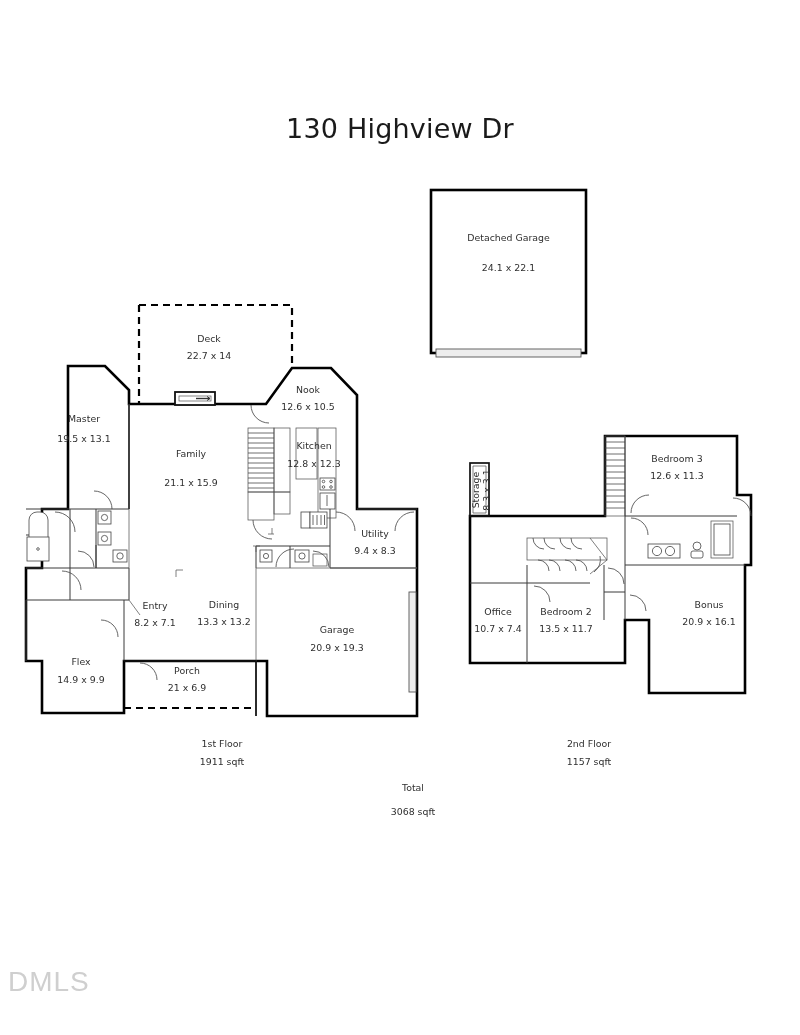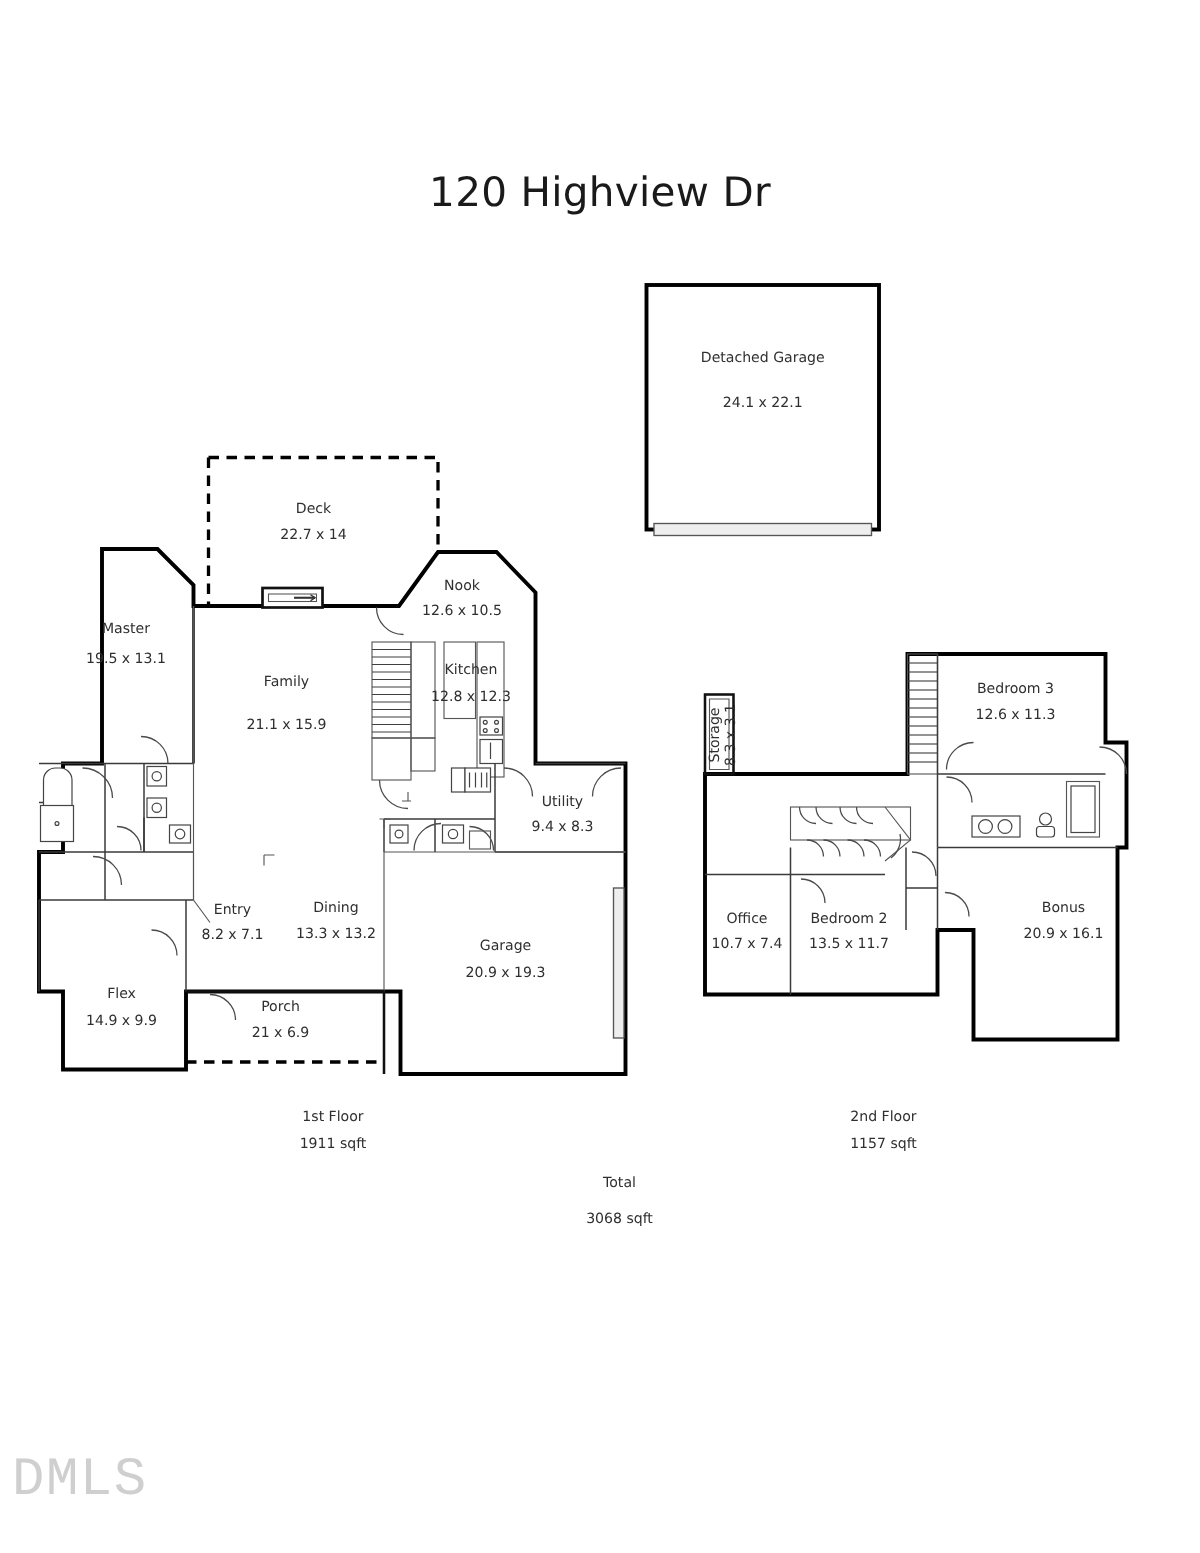--- a/index.html
+++ b/index.html
@@ -36,24 +36,24 @@
     position: absolute;
     left: 0; top: 0;
     width: 800px;
     height: 1035px;
     display: block;
   }
   .watermark {
     position: absolute;
     left: 8px;
     top: 966px;
-    font-size: 36px;
+    font-size: 28px;
     letter-spacing: 1px;
     color: #cfcfcf;
-    font-family: Liberation Mono, monospace;
+    font-family: Liberation Sans, sans-serif;
     font-weight: 300;
     user-select: none;
   }
   text {
     font-family: "DejaVu Sans", "Liberation Sans", sans-serif;
     fill: #2f2f2f;
   }
   .rm-name { font-size: 9.4px; text-anchor: middle; }
   .rm-dim  { font-size: 9.4px; text-anchor: middle; }
   .foot-lbl { font-size: 9.4px; text-anchor: middle; }
@@ -66,21 +66,21 @@
   .fix-fill   { fill: #ffffff; stroke: #444444; stroke-width: 0.8; }
   .door-arc   { fill: none; stroke: #4a4a4a; stroke-width: 0.85; }
   .gdoor      { fill: #eeeeee; stroke: #555555; stroke-width: 0.9; }
   .stair-tread{ fill: none; stroke: #3f3f3f; stroke-width: 0.75; }
 </style>
 </head>
 <body>
 
 <div id="plan-root">
 
-  <div class="page-title">120 Highview Dr</div>
+  <div class="page-title">130 Highview Dr</div>
 
   <svg class="floorplan" viewBox="0 0 800 1035">
 
     <g>
       <rect x="431" y="190" width="155" height="163" class="wall-outer" fill="#ffffff"></rect>
       <rect x="436" y="349" width="145" height="8" class="gdoor"></rect>
       <text class="rm-name" x="508.5" y="241">Detached Garage</text>
       <text class="rm-dim" x="508.5" y="271">24.1 x 22.1</text>
     </g>
 

